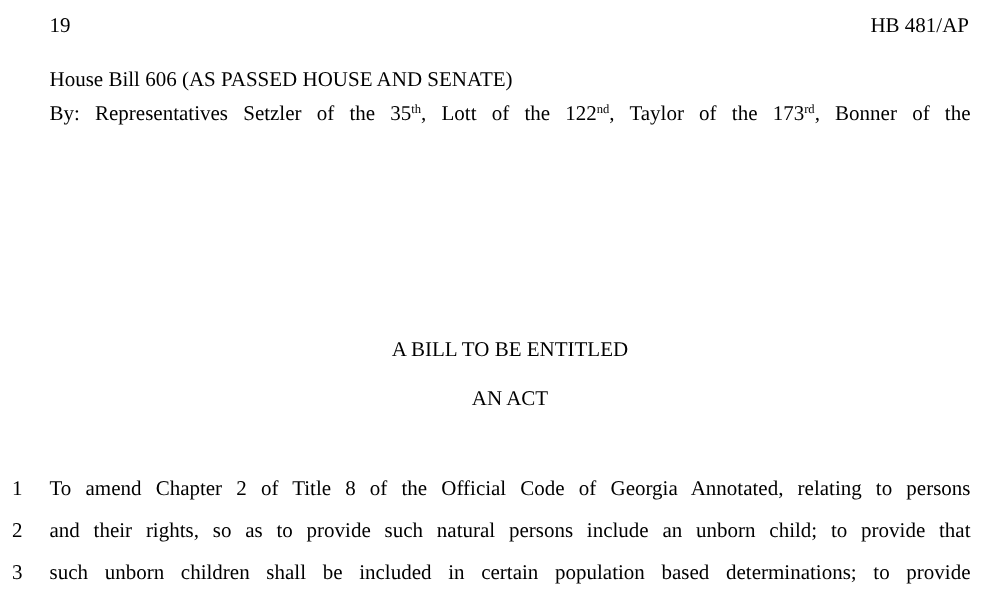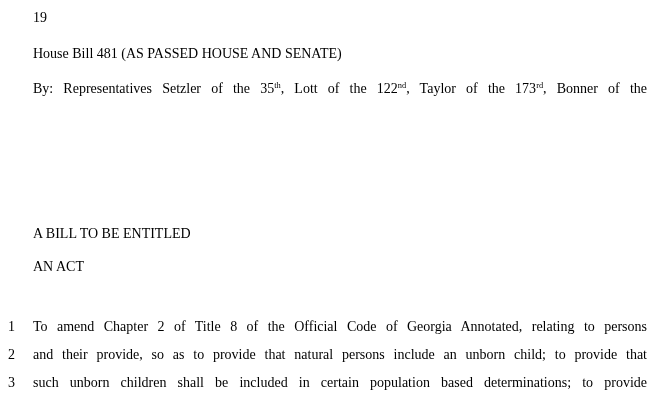--- a/index.html
+++ b/index.html
@@ -29,42 +29,42 @@
   .bill-title {
     position: absolute;
     top: 40px;
     left: 33px;
     width: 614px;
     line-height: 28px;
     white-space: nowrap;
   }
   .byline {
     position: absolute;
-    top: 75px;
+    top: 63px;
     left: 33px;
     width: 614px;
     line-height: 28px;
   }
   .byline-line.justify-full {
     text-align: justify;
     text-align-last: justify;
     white-space: nowrap;
   }
   sup.ordinal {
     font-size: 0.6em;
     position: relative;
     top: -0.55em;
     vertical-align: baseline;
     line-height: 0;
   }
   .center-heading {
     position: absolute;
     left: 33px;
     width: 614px;
-    text-align: left;
+    text-align: center;
     line-height: 28px;
     white-space: nowrap;
   }
   .heading-entitled { top: 220px; }
   .heading-an-act  { top: 253px; font-family: Liberation Serif, serif; }
   .body-lines {
     position: absolute;
     top: 313px;
     left: 8px;
     right: 15px;
@@ -83,40 +83,41 @@
     text-align-last: justify;
   }
 </style>
 </head>
 <body>
 
 <div class="page">
 
   <div class="header-row">
     <span>19</span>
+    <span>HB 481/AP</span>
   </div>
 
-  <div class="bill-title">House Bill 481 (AS PASSED HOUSE AND SENATE)</div>
+  <div class="bill-title">House Bill 606 (AS PASSED HOUSE AND SENATE)</div>
 
   <div class="byline">
     <div class="byline-line justify-full">By: Representatives Setzler of the 35<sup class="ordinal">th</sup>, Lott of the 122<sup class="ordinal">nd</sup>, Taylor of the 173<sup class="ordinal">rd</sup>, Bonner of the</div>
   </div>
 
   <div class="center-heading heading-entitled">A BILL TO BE ENTITLED</div>
 
   <div class="center-heading heading-an-act">AN ACT</div>
 
   <div class="body-lines">
     <div class="body-line">
       <span class="line-num">1</span>
       <span class="line-text">To amend Chapter 2 of Title 8 of the Official Code of Georgia Annotated, relating to persons</span>
     </div>
     <div class="body-line">
       <span class="line-num">2</span>
-      <span class="line-text">and their provide, so as to provide that natural persons include an unborn child; to provide that</span>
+      <span class="line-text">and their rights, so as to provide such natural persons include an unborn child; to provide that</span>
     </div>
     <div class="body-line">
       <span class="line-num">3</span>
       <span class="line-text">such unborn children shall be included in certain population based determinations; to provide</span>
     </div>
   </div>
 
 </div>
 
 </body></html>

